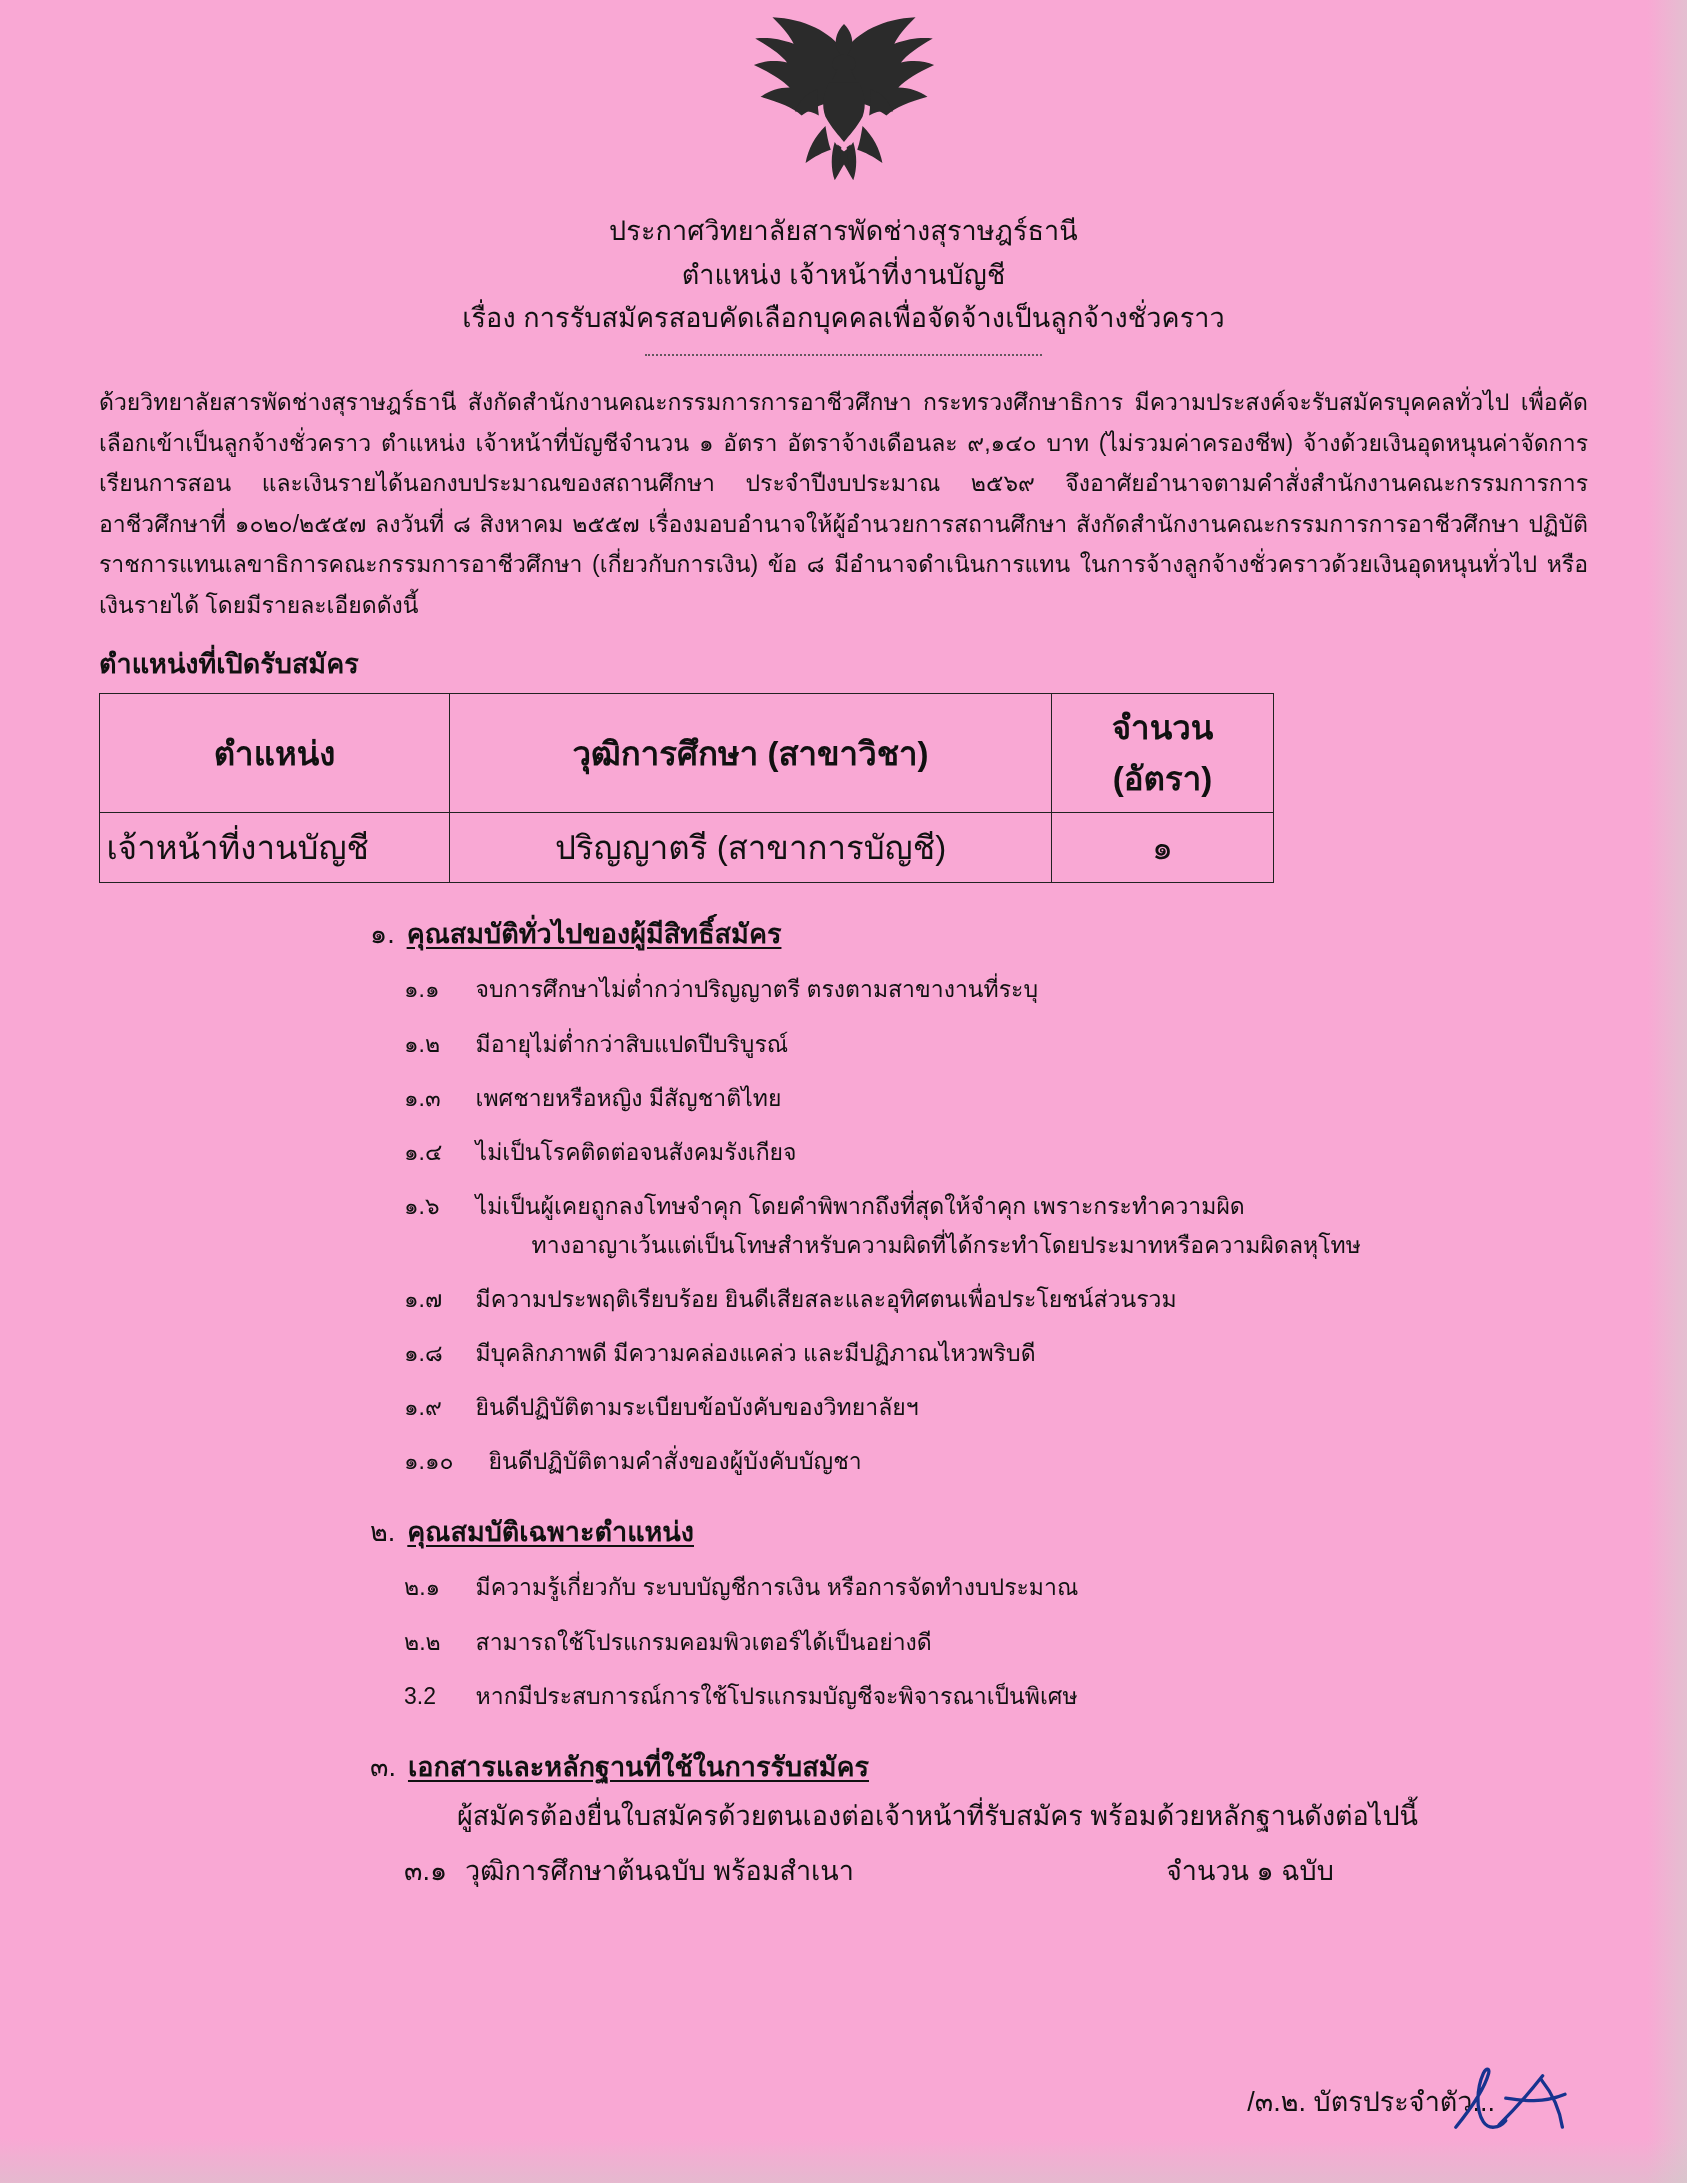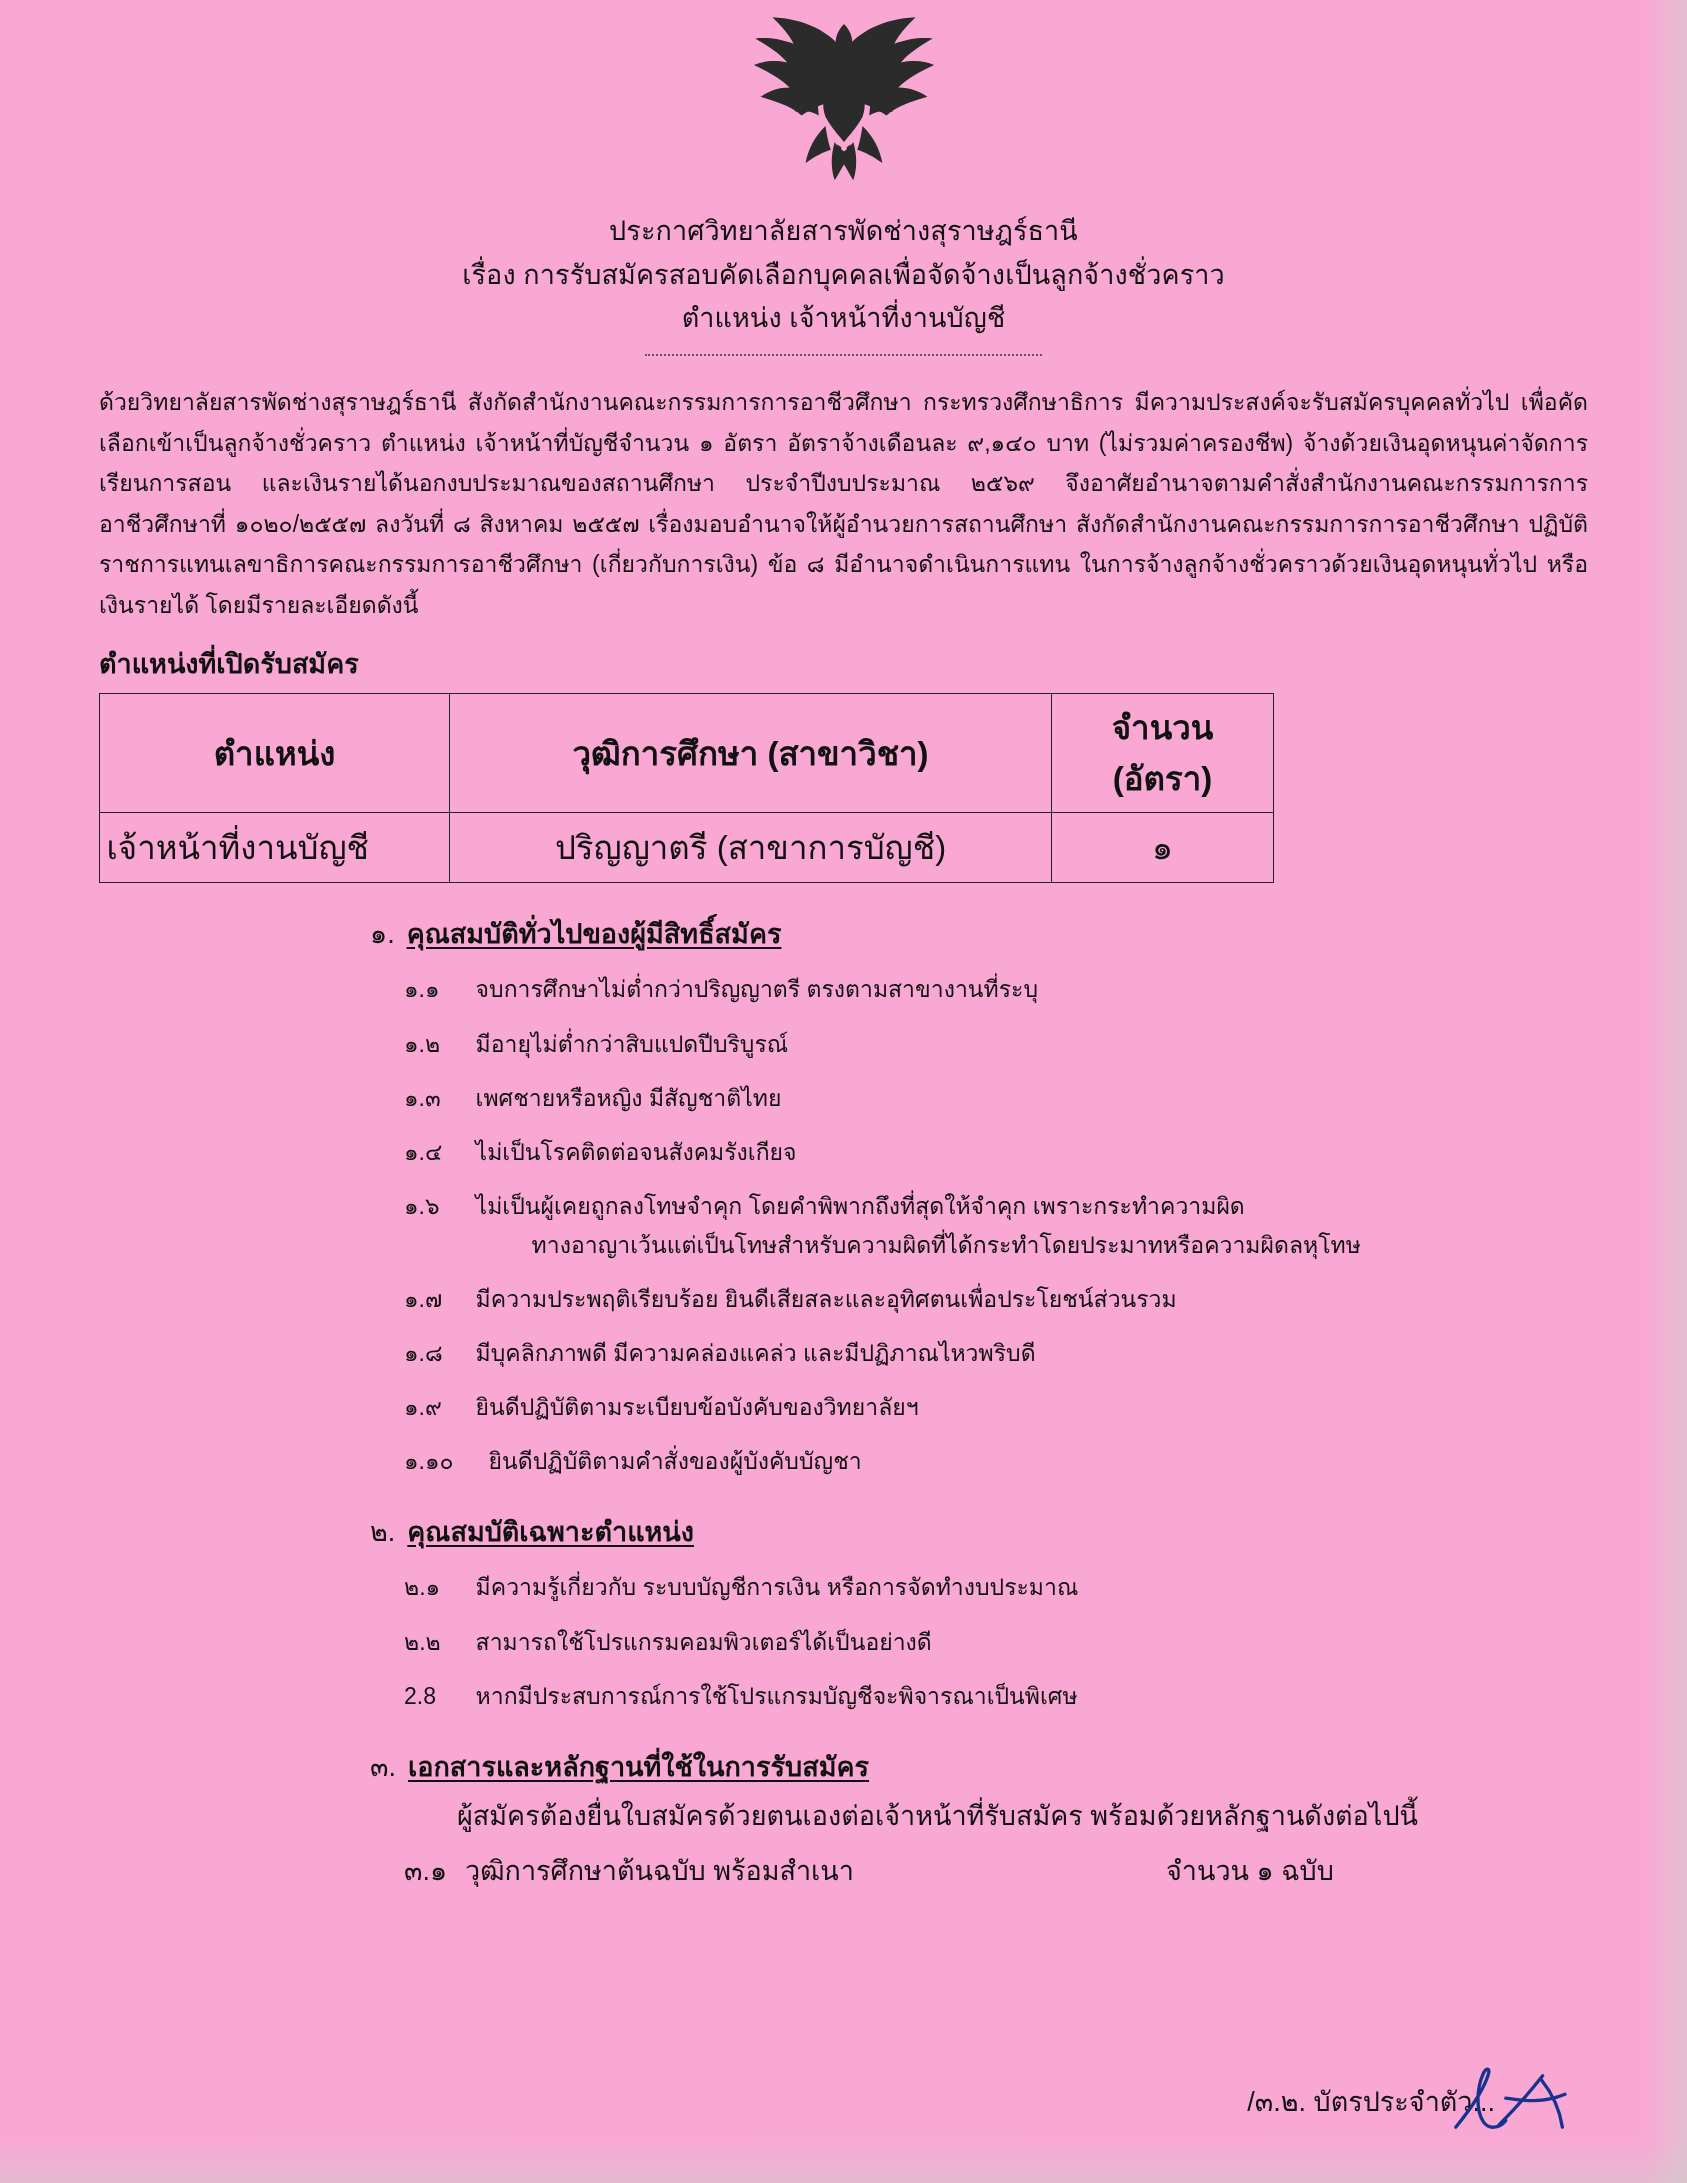--- a/index.html
+++ b/index.html
@@ -201,22 +201,22 @@
         <path d="M146 196 C140 216 140 236 146 254 C152 244 156 236 160 230 C164 236 168 244 174 254 C180 236 180 216 174 196 C168 206 160 210 160 210 C160 210 152 206 146 196 Z"></path>
 
         <path d="M150 200 L144 238 L152 238 L156 204 Z"></path>
         <path d="M170 200 L176 238 L168 238 L164 204 Z"></path>
       </g>
     </svg>
   </div>
 
   <div class="header-block">
     <div class="header-line">ประกาศวิทยาลัยสารพัดช่างสุราษฎร์ธานี</div>
+    <div class="header-line">ตำแหน่ง เจ้าหน้าที่งานบัญชี</div>
     <div class="header-line">เรื่อง การรับสมัครสอบคัดเลือกบุคคลเพื่อจัดจ้างเป็นลูกจ้างชั่วคราว</div>
-    <div class="header-line">ตำแหน่ง เจ้าหน้าที่งานบัญชี</div>
     <div class="divider-dots"></div>
   </div>
 
   <div class="body-block">
     <p class="indent-first">ด้วยวิทยาลัยสารพัดช่างสุราษฎร์ธานี สังกัดสำนักงานคณะกรรมการการอาชีวศึกษา กระทรวงศึกษาธิการ มีความประสงค์จะรับสมัครบุคคลทั่วไป เพื่อคัดเลือกเข้าเป็นลูกจ้างชั่วคราว ตำแหน่ง เจ้าหน้าที่บัญชีจำนวน ๑ อัตรา อัตราจ้างเดือนละ ๙,๑๔๐ บาท (ไม่รวมค่าครองชีพ) จ้างด้วยเงินอุดหนุนค่าจัดการเรียนการสอน และเงินรายได้นอกงบประมาณของสถานศึกษา ประจำปีงบประมาณ ๒๕๖๙ จึงอาศัยอำนาจตามคำสั่งสำนักงานคณะกรรมการการอาชีวศึกษาที่ ๑๐๒๐/๒๕๕๗ ลงวันที่ ๘ สิงหาคม ๒๕๕๗ เรื่องมอบอำนาจให้ผู้อำนวยการสถานศึกษา สังกัดสำนักงานคณะกรรมการการอาชีวศึกษา ปฏิบัติราชการแทนเลขาธิการคณะกรรมการอาชีวศึกษา (เกี่ยวกับการเงิน) ข้อ ๘ มีอำนาจดำเนินการแทน ในการจ้างลูกจ้างชั่วคราวด้วยเงินอุดหนุนทั่วไป หรือเงินรายได้ โดยมีรายละเอียดดังนี้</p>
   </div>
 
   <div class="section-title">ตำแหน่งที่เปิดรับสมัคร</div>
 
   <table class="positions">
@@ -295,21 +295,21 @@
     <ul class="sub-list">
       <li>
         <span class="sn">๒.๑</span>
         <span class="sub-text">มีความรู้เกี่ยวกับ ระบบบัญชีการเงิน หรือการจัดทำงบประมาณ</span>
       </li>
       <li>
         <span class="sn">๒.๒</span>
         <span class="sub-text">สามารถใช้โปรแกรมคอมพิวเตอร์ได้เป็นอย่างดี</span>
       </li>
       <li>
-        <span class="sn">2.8</span>
+        <span class="sn">3.2</span>
         <span class="sub-text">หากมีประสบการณ์การใช้โปรแกรมบัญชีจะพิจารณาเป็นพิเศษ</span>
       </li>
     </ul>
   </div>
 
   <div class="numbered-section">
     <div class="num-head">
       <span class="num">๓.</span>
       <span class="head-text">เอกสารและหลักฐานที่ใช้ในการรับสมัคร</span>
     </div>

